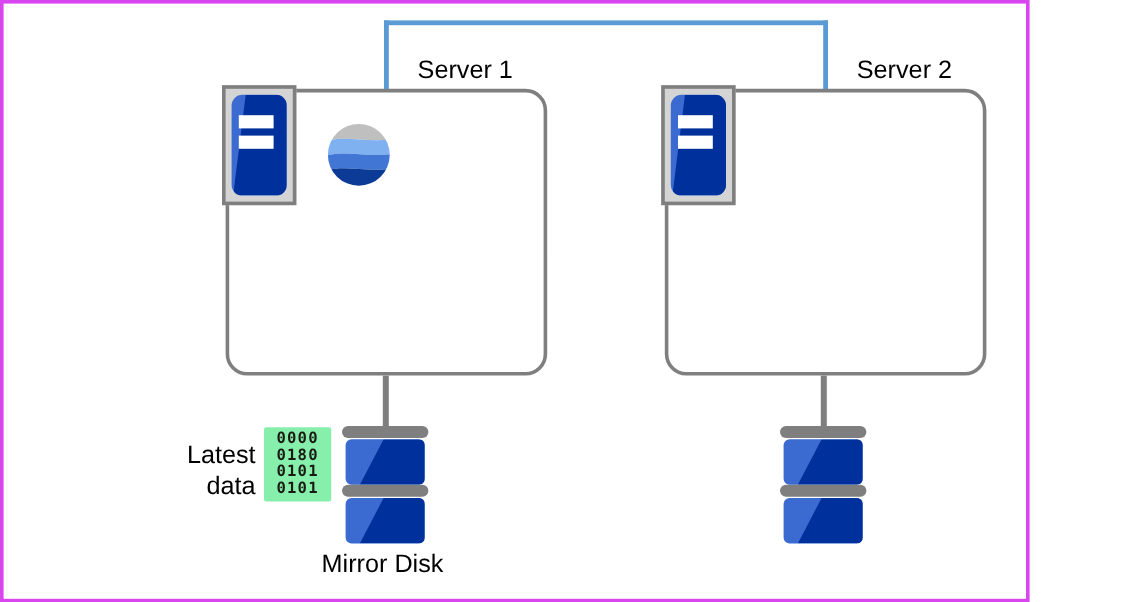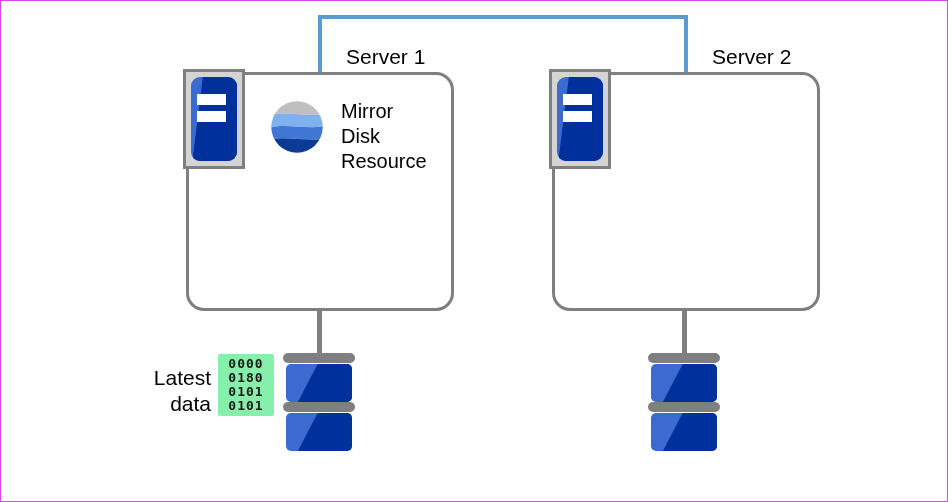--- a/index.html
+++ b/index.html
@@ -2,24 +2,24 @@
 <html><head>
 <meta charset="utf-8">
 <style>
   html, body {
     margin: 0;
     padding: 0;
     background: #ffffff;
   }
   #canvas {
     position: relative;
-    width: 948px;
+    width: 858px;
     height: 502px;
     background: #ffffff;
-    border: 1px solid #d946ef;
+    border: 3px solid #d946ef;
     box-sizing: border-box;
     overflow: hidden;
     font-family: "Liberation Sans", sans-serif;
     color: #000000;
   }
 
   
   .link-v {
     position: absolute;
     width: 4px;
@@ -216,33 +216,31 @@
       <g clip-path="url(#globeClip)">
         <rect x="0" y="0" width="100" height="100" fill="#ffffff"></rect>
         <path d="M-5 6 C 25 -8, 62 8, 105 0 L105 26 C 62 34, 25 18, -5 32 Z" fill="#bfbfbf"></path>
         <path d="M-5 32 C 25 18, 62 34, 105 26 L105 48 C 62 56, 25 40, -5 54 Z" fill="#7fb0ef"></path>
         <path d="M-5 54 C 25 40, 62 56, 105 48 L105 70 C 62 78, 25 62, -5 76 Z" fill="#4176d4"></path>
         <path d="M-5 76 C 25 62, 62 78, 105 70 L105 105 L-5 105 Z" fill="#0b3a97"></path>
       </g>
     </svg>
   </div>
 
-  <div class="resource-label" style="left:340px; top:98px; width:110px;">Mirror
-Disk
-Resource</div>
 
   <div class="cable" style="left:316px; top:310px; height:48px;"></div>
 
   <div class="disk" style="left:282px; top:352px;">
     <div class="plate p1"></div>
     <div class="slab s1"></div>
     <div class="plate p2"></div>
     <div class="slab s2"></div>
   </div>
 
+  <div class="disk-label" style="left:265px; top:457px;">Mirror Disk</div>
 
   <div class="data-chip" style="left:217px; top:353px;">
     <div class="row">0000</div>
     <div class="row">0180</div>
     <div class="row">0101</div>
     <div class="row">0101</div>
   </div>
 
   <div class="latest-label" style="left:110px; top:364px; width:100px;">Latest
 data</div>

